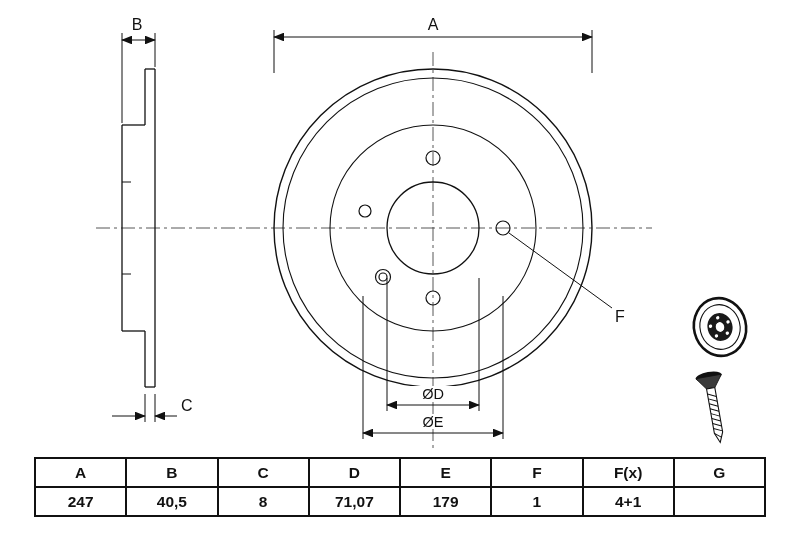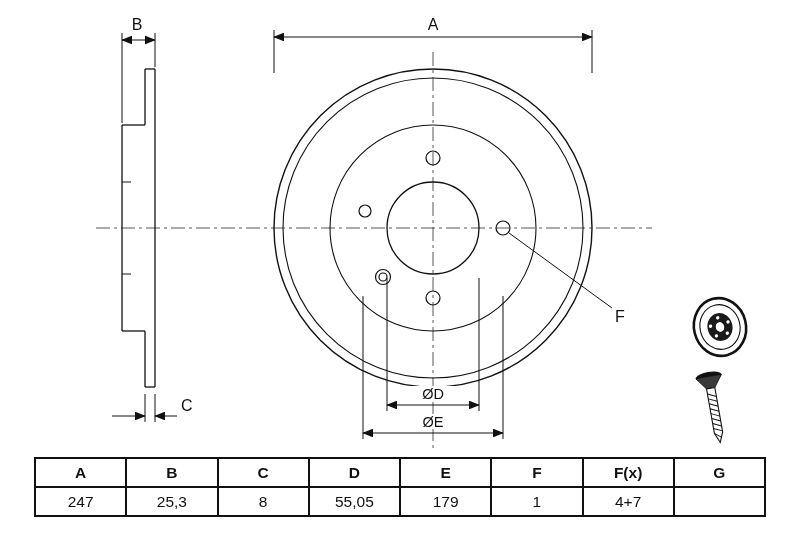--- a/index.html
+++ b/index.html
@@ -13,21 +13,21 @@
   .dim-label-small{font-size:14.5px;}
   table.dims{
     position:absolute;left:34px;top:457px;width:732px;
     border-collapse:collapse;table-layout:fixed;background:#fff;
   }
   table.dims th, table.dims td{
     border:2px solid #111;text-align:center;vertical-align:middle;
     padding:0;height:27px;font-size:15.5px;white-space:nowrap;
   }
   table.dims th{font-weight:bold;}
-  table.dims td{font-weight:normal;}
+  table.dims td{font-weight:bold;}
 </style>
 </head>
 <body>
 
 <div class="drawing">
 <svg width="800" height="455" viewBox="0 0 800 455">
   <defs>
     <marker id="arr" viewBox="0 0 10 8" refX="9.2" refY="4" markerWidth="11" markerHeight="8.8" orient="auto-start-reverse">
       <path d="M0,0 L10,4 L0,8 Z" fill="#111"></path>
     </marker>
@@ -140,22 +140,22 @@
       <th>D</th>
       <th>E</th>
       <th>F</th>
       <th>F(x)</th>
       <th>G</th>
     </tr>
   </thead>
   <tbody>
     <tr>
       <td>247</td>
-      <td>25,3</td>
+      <td>40,5</td>
       <td>8</td>
-      <td>55,05</td>
+      <td>71,07</td>
       <td>179</td>
       <td>1</td>
-      <td>4+7</td>
+      <td>4+1</td>
       <td></td>
     </tr>
   </tbody>
 </table>
 
 </body></html>

